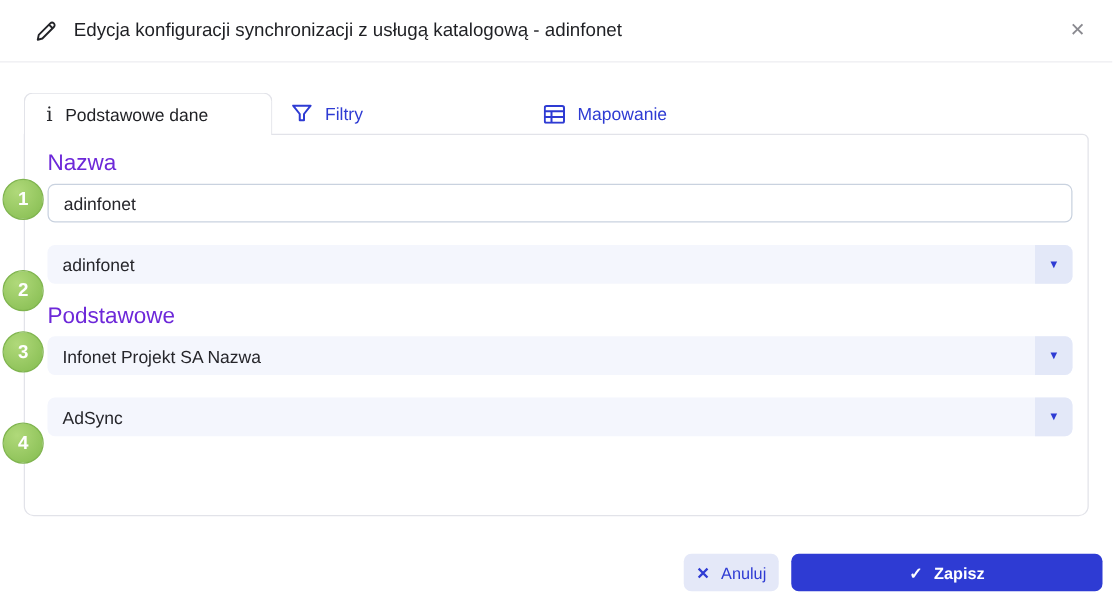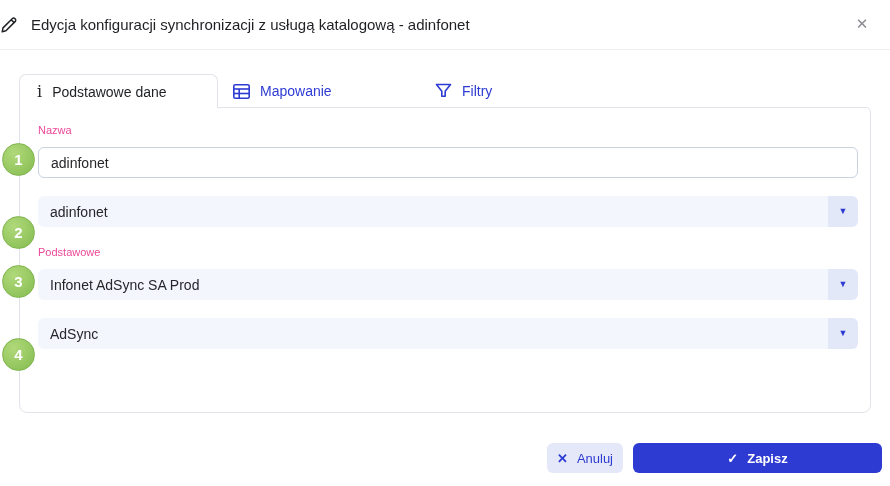--- a/index.html
+++ b/index.html
@@ -5,21 +5,21 @@
   html,body{margin:0;padding:0;}
   body{
     width:890px;height:486px;position:relative;background:#fff;
     font-family:"Liberation Sans",sans-serif;overflow:hidden;
     --accent:#2e3bd3;
   }
   
   .dlg-header{
     position:absolute;top:0;left:0;width:890px;height:50px;
     border-bottom:1px solid #ededf1;display:flex;align-items:center;
-    box-sizing:border-box;
+    box-sizing:border-box;padding-left:28px;
   }
   .pencil{width:18px;height:18px;color:#222327;flex:0 0 auto;}
   .dlg-title{margin-left:13px;font-size:15px;color:#1f2024;}
   .close-btn{
     position:absolute;right:16px;top:12px;width:24px;height:24px;border:none;background:none;
     color:#8a8a90;font-size:15px;cursor:pointer;display:flex;align-items:center;justify-content:center;
     padding:0;font-family:"Liberation Sans",sans-serif;
   }
   
   .tabs{position:absolute;top:74px;left:19px;width:852px;height:34px;display:flex;z-index:2;}
@@ -35,21 +35,21 @@
   .tab.inactive{width:202px;}
   .tab .ticon{flex:0 0 auto;display:flex;align-items:center;justify-content:center;}
   .info-glyph{font-family:"DejaVu Serif",serif;font-size:16px;font-weight:400;color:#26272b;line-height:1;}
   
   .panel{
     position:absolute;top:107px;left:19px;width:852px;height:306px;box-sizing:border-box;
     border:1px solid #e2e3e9;border-radius:0 5px 8px 8px;background:#fff;
     padding:15px 12px 0 18px;z-index:1;
   }
   .field{position:relative;margin-bottom:18px;}
-  .field-label{font-size:11px;color:#ec4899;margin:0 0 9px 0;line-height:15px;}
+  .field-label{font-size:18px;color:#6d28d9;margin:0 0 9px 0;line-height:15px;}
   .text-input{
     box-sizing:border-box;width:100%;height:31px;border:1px solid #c9d2df;border-radius:6px;
     padding:0 12px;font-size:14px;color:#26262b;font-family:"Liberation Sans",sans-serif;
     background:#fff;outline:none;display:block;
   }
   .select{
     box-sizing:border-box;position:relative;width:100%;height:31px;background:#f4f6fd;
     border-radius:6px;display:flex;align-items:center;padding-left:12px;
     font-size:14px;color:#26262b;cursor:pointer;
   }
@@ -90,36 +90,36 @@
   <button class="close-btn">✕</button>
 </div>
 
 <div class="tabs">
   <div class="tab active">
     <span class="ticon info-glyph">i</span>
     <span>Podstawowe dane</span>
   </div>
   <div class="tab inactive">
     <span class="ticon">
+      <svg width="17" height="16" viewBox="0 0 17 16" fill="none" stroke="var(--accent)" stroke-width="1.6" stroke-linejoin="round">
+        <path d="M1.5 1.5 H15.5 L10.2 8.2 V13.2 H6.8 V8.2 Z"></path>
+      </svg>
+    </span>
+    <span>Filtry</span>
+  </div>
+  <div class="tab inactive">
+    <span class="ticon">
       <svg width="17" height="15" viewBox="0 0 17 15">
         <rect x="0.8" y="0.8" width="15.4" height="13.4" rx="1.5" fill="none" stroke="var(--accent)" stroke-width="1.6"></rect>
         <line x1="1" y1="5" x2="16" y2="5" stroke="var(--accent)" stroke-width="1.6"></line>
         <line x1="1" y1="9.5" x2="16" y2="9.5" stroke="var(--accent)" stroke-width="1.6"></line>
         <line x1="6.2" y1="5" x2="6.2" y2="14" stroke="var(--accent)" stroke-width="1.6"></line>
       </svg>
     </span>
     <span>Mapowanie</span>
-  </div>
-  <div class="tab inactive">
-    <span class="ticon">
-      <svg width="17" height="16" viewBox="0 0 17 16" fill="none" stroke="var(--accent)" stroke-width="1.6" stroke-linejoin="round">
-        <path d="M1.5 1.5 H15.5 L10.2 8.2 V13.2 H6.8 V8.2 Z"></path>
-      </svg>
-    </span>
-    <span>Filtry</span>
   </div>
 </div>
 
 <div class="panel">
 
   <div class="field">
     <div class="badge">1</div>
     <p class="field-label">Nazwa</p>
     <input class="text-input" type="text" value="adinfonet" style="">
   </div>
@@ -131,21 +131,21 @@
       <span class="select-arrow-zone">
         <span class="arr">▼</span>
       </span>
     </div>
   </div>
 
   <div class="field">
     <div class="badge">3</div>
     <p class="field-label">Podstawowe</p>
     <div class="select">
-      <span>Infonet AdSync SA Prod</span>
+      <span>Infonet Projekt SA Nazwa</span>
       <span class="select-arrow-zone">
         <span class="arr">▼</span>
       </span>
     </div>
   </div>
 
   <div class="field">
     <div class="badge">4</div>
     <div class="select">
       <span>AdSync</span>

